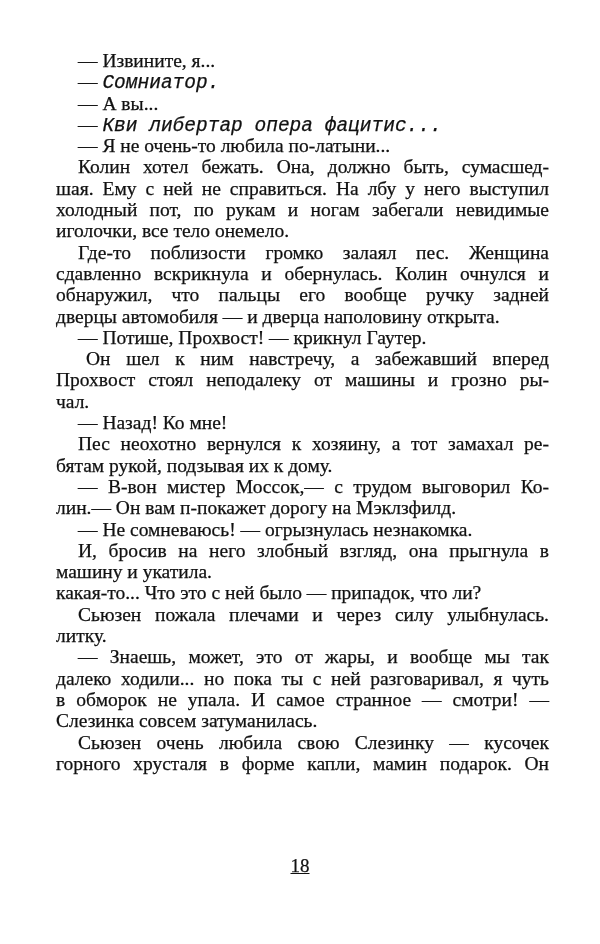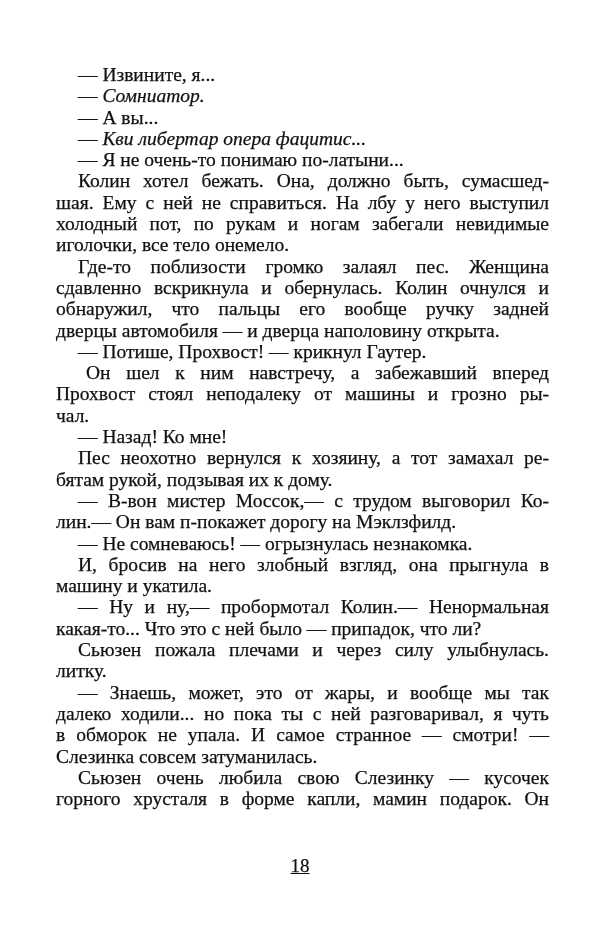--- a/index.html
+++ b/index.html
@@ -2,74 +2,73 @@
 <html><head>
 <meta charset="utf-8">
 <style>
   html, body { margin: 0; padding: 0; background: #ffffff; }
   body {
     width: 600px; height: 944px; position: relative; overflow: hidden;
     font-family: "Liberation Serif", "DejaVu Serif", serif;
     color: #111111;
   }
   .page {
-    position: absolute; left: 56px; top: 64px; width: 493px;
+    position: absolute; left: 56px; top: 50px; width: 493px;
   }
   .line {
     display: block;
     font-size: 19.5px;
     line-height: 21.3px;
     height: 21.3px;
     white-space: nowrap;
     text-align: justify;
     text-align-last: justify;
     -webkit-text-stroke: 0.25px #111;
   }
   .line.last { text-align-last: left; }
   .indent { padding-left: 22px; }
   .indent2 { padding-left: 30px; }
-  .it { font-style: italic; }
+  .it { font-style: italic; font-family: Liberation Mono, monospace; }
   .pagenum {
     position: absolute; left: 0; width: 600px; top: 855px;
     text-align: center; font-size: 19px;
     font-family: "Liberation Serif", serif;
     text-decoration: underline;
     -webkit-text-stroke: 0.25px #111;
   }
 </style>
 </head>
 <body>
 
 <div class="page" id="page">
     <div class="line indent last"><span>— Извините, я...</span></div>
     <div class="line indent last"><span>— </span><span class="it">Сомниатор.</span></div>
     <div class="line indent last"><span>— А вы...</span></div>
     <div class="line indent last"><span>— </span><span class="it">Кви либертар опера фацитис...</span></div>
-    <div class="line indent last"><span>— Я не очень-то понимаю по-латыни...</span></div>
+    <div class="line indent last"><span>— Я не очень-то любила по-латыни...</span></div>
     <div class="line indent"><span>Колин хотел бежать. Она, должно быть, сумасшед-</span></div>
     <div class="line"><span>шая. Ему с ней не справиться. На лбу у него выступил</span></div>
     <div class="line"><span>холодный пот, по рукам и ногам забегали невидимые</span></div>
     <div class="line last"><span>иголочки, все тело онемело.</span></div>
     <div class="line indent"><span>Где-то поблизости громко залаял пес. Женщина</span></div>
     <div class="line"><span>сдавленно вскрикнула и обернулась. Колин очнулся и</span></div>
     <div class="line"><span>обнаружил, что пальцы его вообще ручку задней</span></div>
     <div class="line last"><span>дверцы автомобиля — и дверца наполовину открыта.</span></div>
     <div class="line indent last"><span>— Потише, Прохвост! — крикнул Гаутер.</span></div>
     <div class="line indent2"><span>Он шел к ним навстречу, а забежавший вперед</span></div>
     <div class="line"><span>Прохвост стоял неподалеку от машины и грозно ры-</span></div>
     <div class="line last"><span>чал.</span></div>
     <div class="line indent last"><span>— Назад! Ко мне!</span></div>
     <div class="line indent"><span>Пес неохотно вернулся к хозяину, а тот замахал ре-</span></div>
     <div class="line last"><span>бятам рукой, подзывая их к дому.</span></div>
     <div class="line indent"><span>— В-вон мистер Моссок,— с трудом выговорил Ко-</span></div>
     <div class="line last"><span>лин.— Он вам п-покажет дорогу на Мэклзфилд.</span></div>
     <div class="line indent last"><span>— Не сомневаюсь! — огрызнулась незнакомка.</span></div>
     <div class="line indent"><span>И, бросив на него злобный взгляд, она прыгнула в</span></div>
     <div class="line last"><span>машину и укатила.</span></div>
-    <div class="line indent"><span>— Ну и ну,— пробормотал Колин.— Ненормальная</span></div>
     <div class="line last"><span>какая-то... Что это с ней было — припадок, что ли?</span></div>
     <div class="line indent"><span>Сьюзен пожала плечами и через силу улыбнулась.</span></div>
     <div class="line last"><span>литку.</span></div>
     <div class="line indent"><span>— Знаешь, может, это от жары, и вообще мы так</span></div>
     <div class="line"><span>далеко ходили... но пока ты с ней разговаривал, я чуть</span></div>
     <div class="line"><span>в обморок не упала. И самое странное — смотри! —</span></div>
     <div class="line last"><span>Слезинка совсем затуманилась.</span></div>
     <div class="line indent"><span>Сьюзен очень любила свою Слезинку — кусочек</span></div>
     <div class="line"><span>горного хрусталя в форме капли, мамин подарок. Он</span></div>
   </div>

